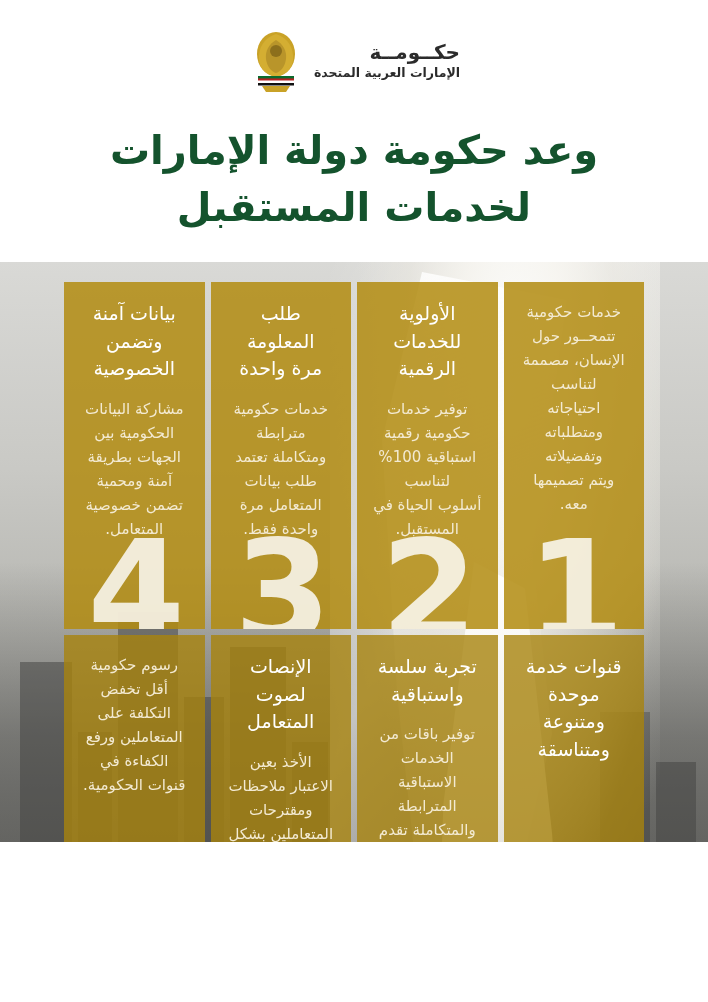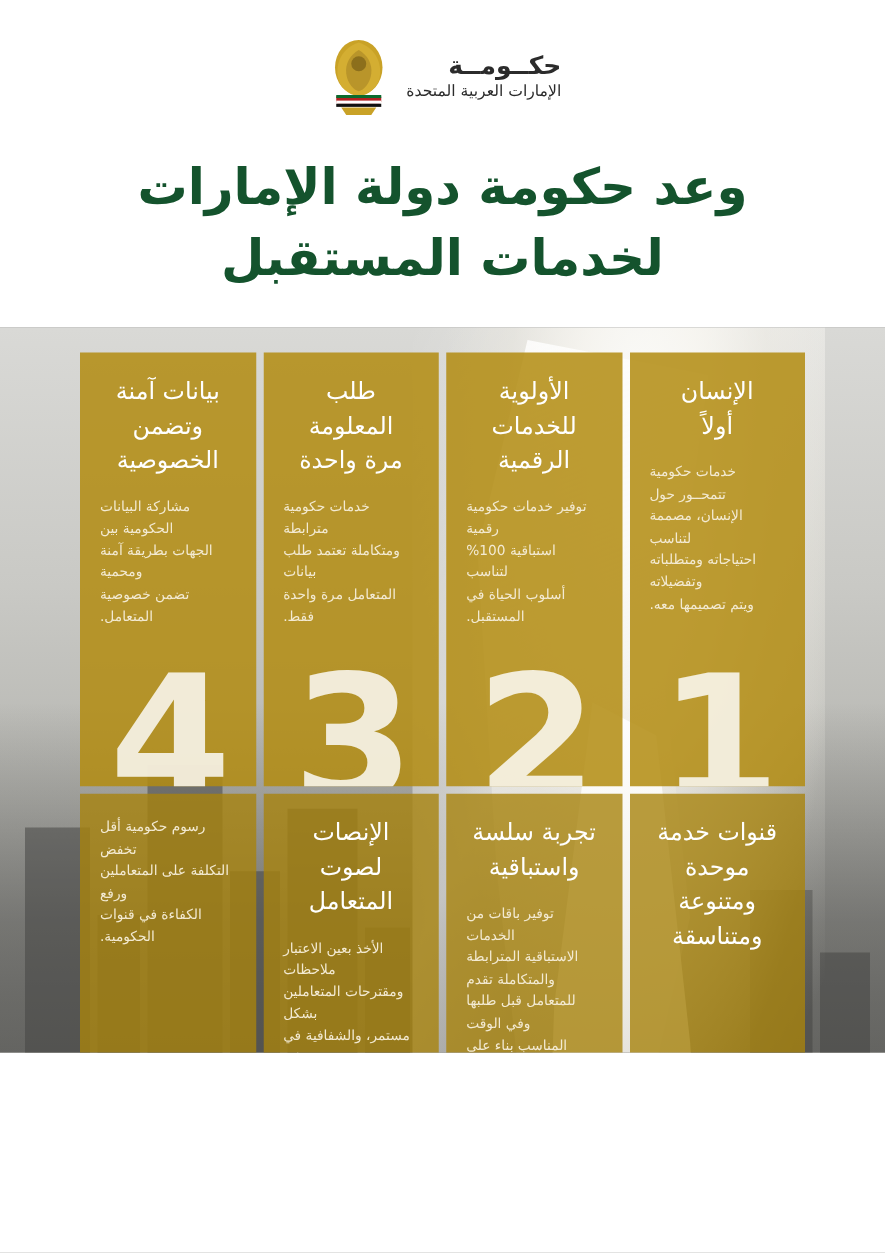--- a/index.html
+++ b/index.html
@@ -50,21 +50,21 @@
     line-height: 1.25;
   }
   .crest-text .l1 {
     font-size: 20px;
     font-weight: bold;
     color: #2b2b2b;
     letter-spacing: 1px;
   }
   .crest-text .l2 {
     font-size: 12.5px;
-    font-weight: normal;
+    font-weight: bold;
     color: #2b2b2b;
   }
 
   .main-title {
     margin-top: 26px;
     text-align: center;
     color: #14532d;
     font-weight: bold;
     font-size: 40px;
     line-height: 1.42;
@@ -187,23 +187,23 @@
     font-weight: normal;
     font-size: 19px;
     line-height: 1.45;
     text-align: center;
     margin: 0 0 14px 0;
     white-space: pre-line;
   }
 
   .card-desc {
     color: #f3ead2;
-    font-size: 11px;
+    font-size: 15px;
     line-height: 1.6;
-    text-align: left;
+    text-align: center;
     margin: 0;
     padding: 0 4px;
     white-space: pre-line;
   }
 
   .card-num {
     position: absolute;
     left: 0;
     right: 0;
     bottom: -34px;
@@ -278,22 +278,20 @@
     <div class="road"></div>
     <div class="car"></div>
 
     <div class="figure"></div>
     <div class="flag-drape"></div>
     <div class="kandura"></div>
 
     <div class="grid">
 
       <div class="card">
-        <div class="card-title">الإنسان
-أولاً</div>
         <div class="card-desc">خدمات حكومية تتمحــور حول
 الإنسان، مصممة لتناسب
 احتياجاته ومتطلباته وتفضيلاته
 ويتم تصميمها معه.</div>
         <div class="card-num">1</div>
       </div>
 
       <div class="card">
         <div class="card-title">الأولوية
 للخدمات

